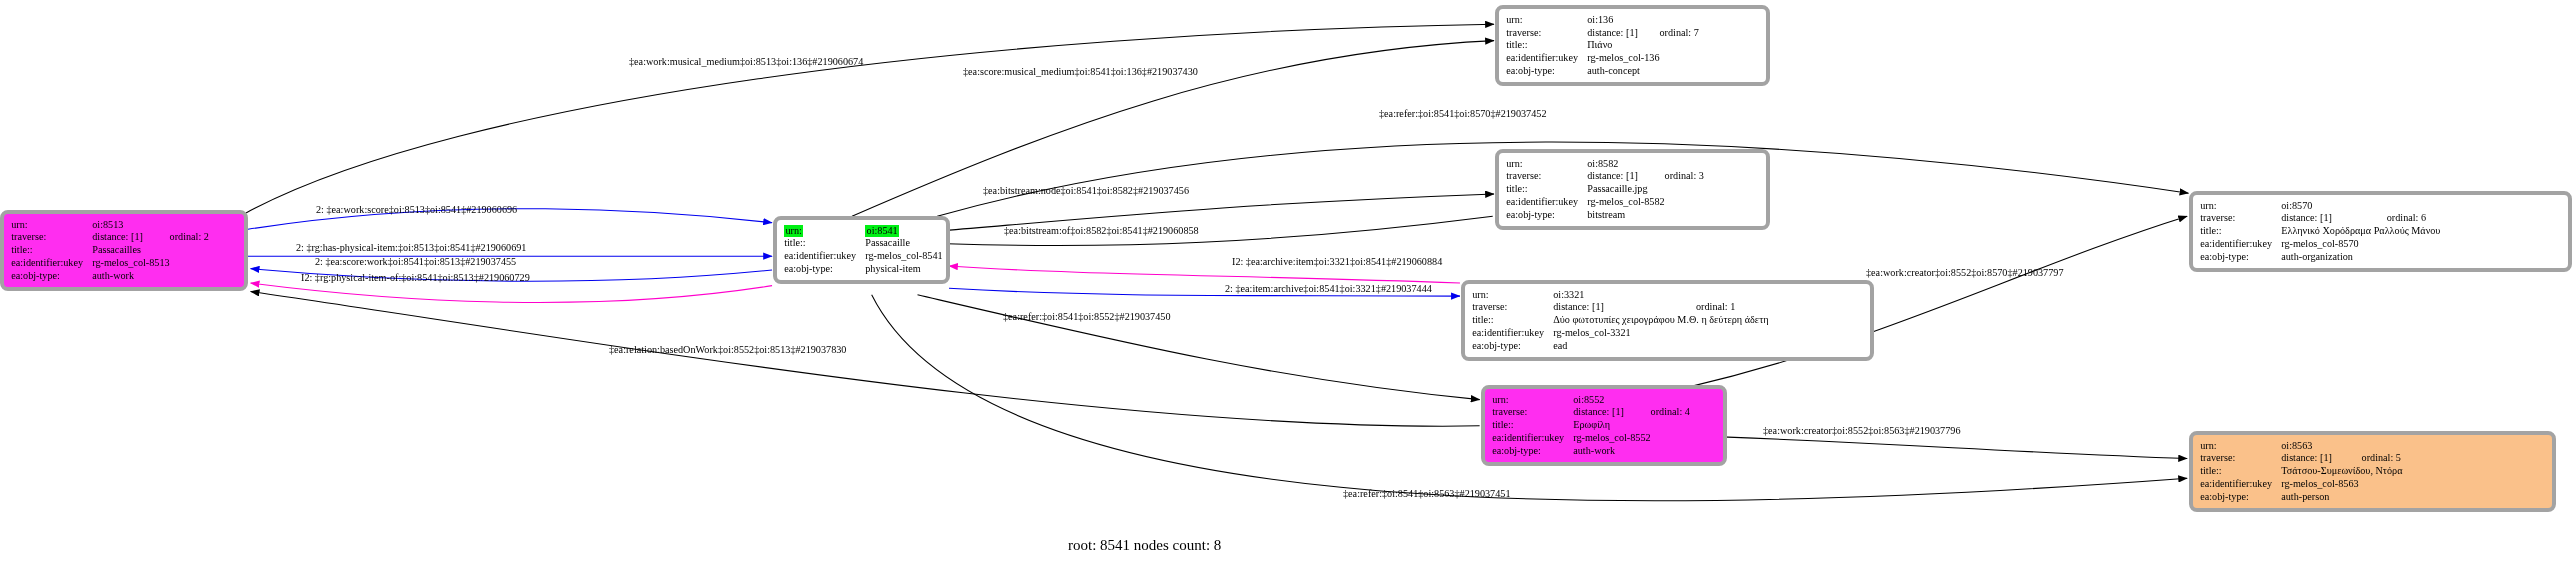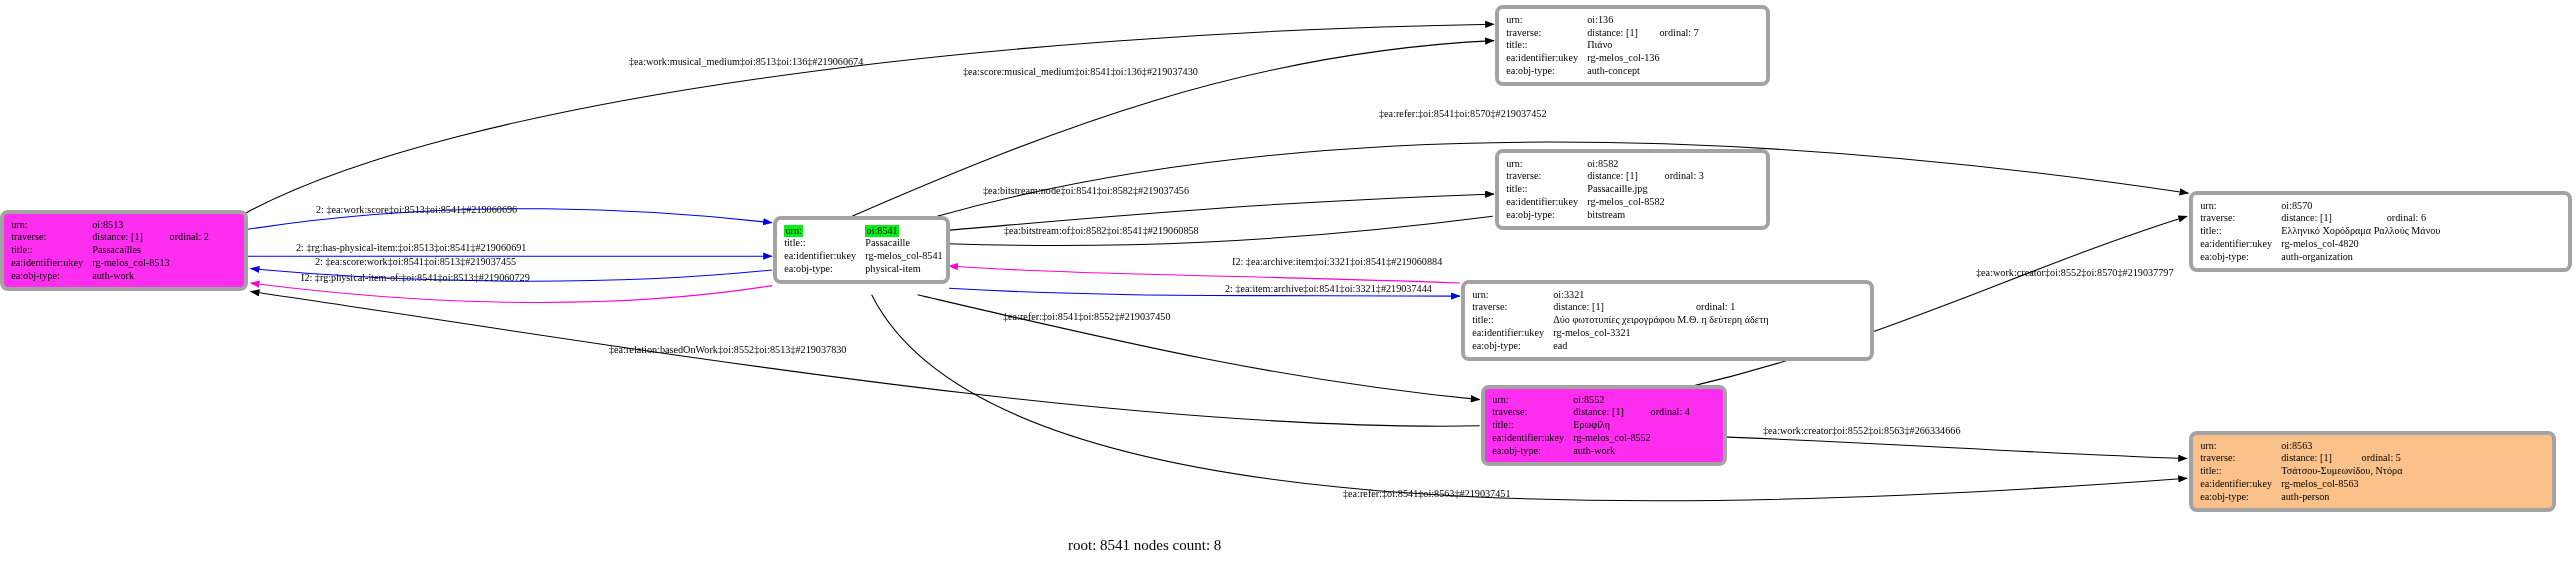--- a/index.html
+++ b/index.html
@@ -236,21 +236,21 @@
             <td class="k">traverse:</td>
           <td>distance: [1]</td>
           <td class="ordcell">ordinal: 6</td>
           </tr>
       <tr>
             <td class="k">title::</td>
           <td colspan="2">Ελληνικό Χορόδραμα Ραλλούς Μάνου</td>
           </tr>
       <tr>
             <td class="k">ea:identifier:ukey</td>
-          <td>rg-melos_col-4820</td>
+          <td>rg-melos_col-8570</td>
             <td></td>
           </tr>
       <tr>
             <td class="k">ea:obj-type:</td>
           <td>auth-organization</td>
             <td></td>
           </tr>
     </tbody>
       </table>
   </div>
@@ -322,22 +322,22 @@
   <div class="elabel" style="left:963px;top:66px;">‡ea:score:musical_medium‡oi:8541‡oi:136‡#219037430</div>
   <div class="elabel" style="left:1379px;top:108px;">‡ea:refer:‡oi:8541‡oi:8570‡#219037452</div>
   <div class="elabel" style="left:316px;top:204px;">2: ‡ea:work:score‡oi:8513‡oi:8541‡#219060696</div>
   <div class="elabel" style="left:983px;top:185px;">‡ea:bitstream:node‡oi:8541‡oi:8582‡#219037456</div>
   <div class="elabel" style="left:296px;top:242px;">2: ‡rg:has-physical-item:‡oi:8513‡oi:8541‡#219060691</div>
   <div class="elabel" style="left:1004px;top:225px;">‡ea:bitstream:of‡oi:8582‡oi:8541‡#219060858</div>
   <div class="elabel" style="left:315px;top:256px;">2: ‡ea:score:work‡oi:8541‡oi:8513‡#219037455</div>
   <div class="elabel" style="left:1232px;top:256px;text-align:center;">I2: ‡ea:archive:item‡oi:3321‡oi:8541‡#219060884</div>
   <div class="elabel" style="left:301px;top:272px;">I2: ‡rg:physical-item-of:‡oi:8541‡oi:8513‡#219060729</div>
   <div class="elabel" style="left:1225px;top:283px;">2: ‡ea:item:archive‡oi:8541‡oi:3321‡#219037444</div>
-  <div class="elabel" style="left:1976px;top:267px;">‡ea:work:creator‡oi:8552‡oi:8570‡#219037797</div>
+  <div class="elabel" style="left:1866px;top:267px;">‡ea:work:creator‡oi:8552‡oi:8570‡#219037797</div>
   <div class="elabel" style="left:1003px;top:311px;">‡ea:refer:‡oi:8541‡oi:8552‡#219037450</div>
   <div class="elabel" style="left:609px;top:344px;">‡ea:relation:basedOnWork‡oi:8552‡oi:8513‡#219037830</div>
-  <div class="elabel" style="left:1763px;top:425px;">‡ea:work:creator‡oi:8552‡oi:8563‡#266334666</div>
+  <div class="elabel" style="left:1763px;top:425px;">‡ea:work:creator‡oi:8552‡oi:8563‡#219037796</div>
   <div class="elabel" style="left:1343px;top:488px;">‡ea:refer:‡oi:8541‡oi:8563‡#219037451</div>
 
   <div class="rootlabel" style="left:1068px;top:537px;">root: 8541 nodes count: 8</div>
 
 </div>
 
 
 </body></html>

